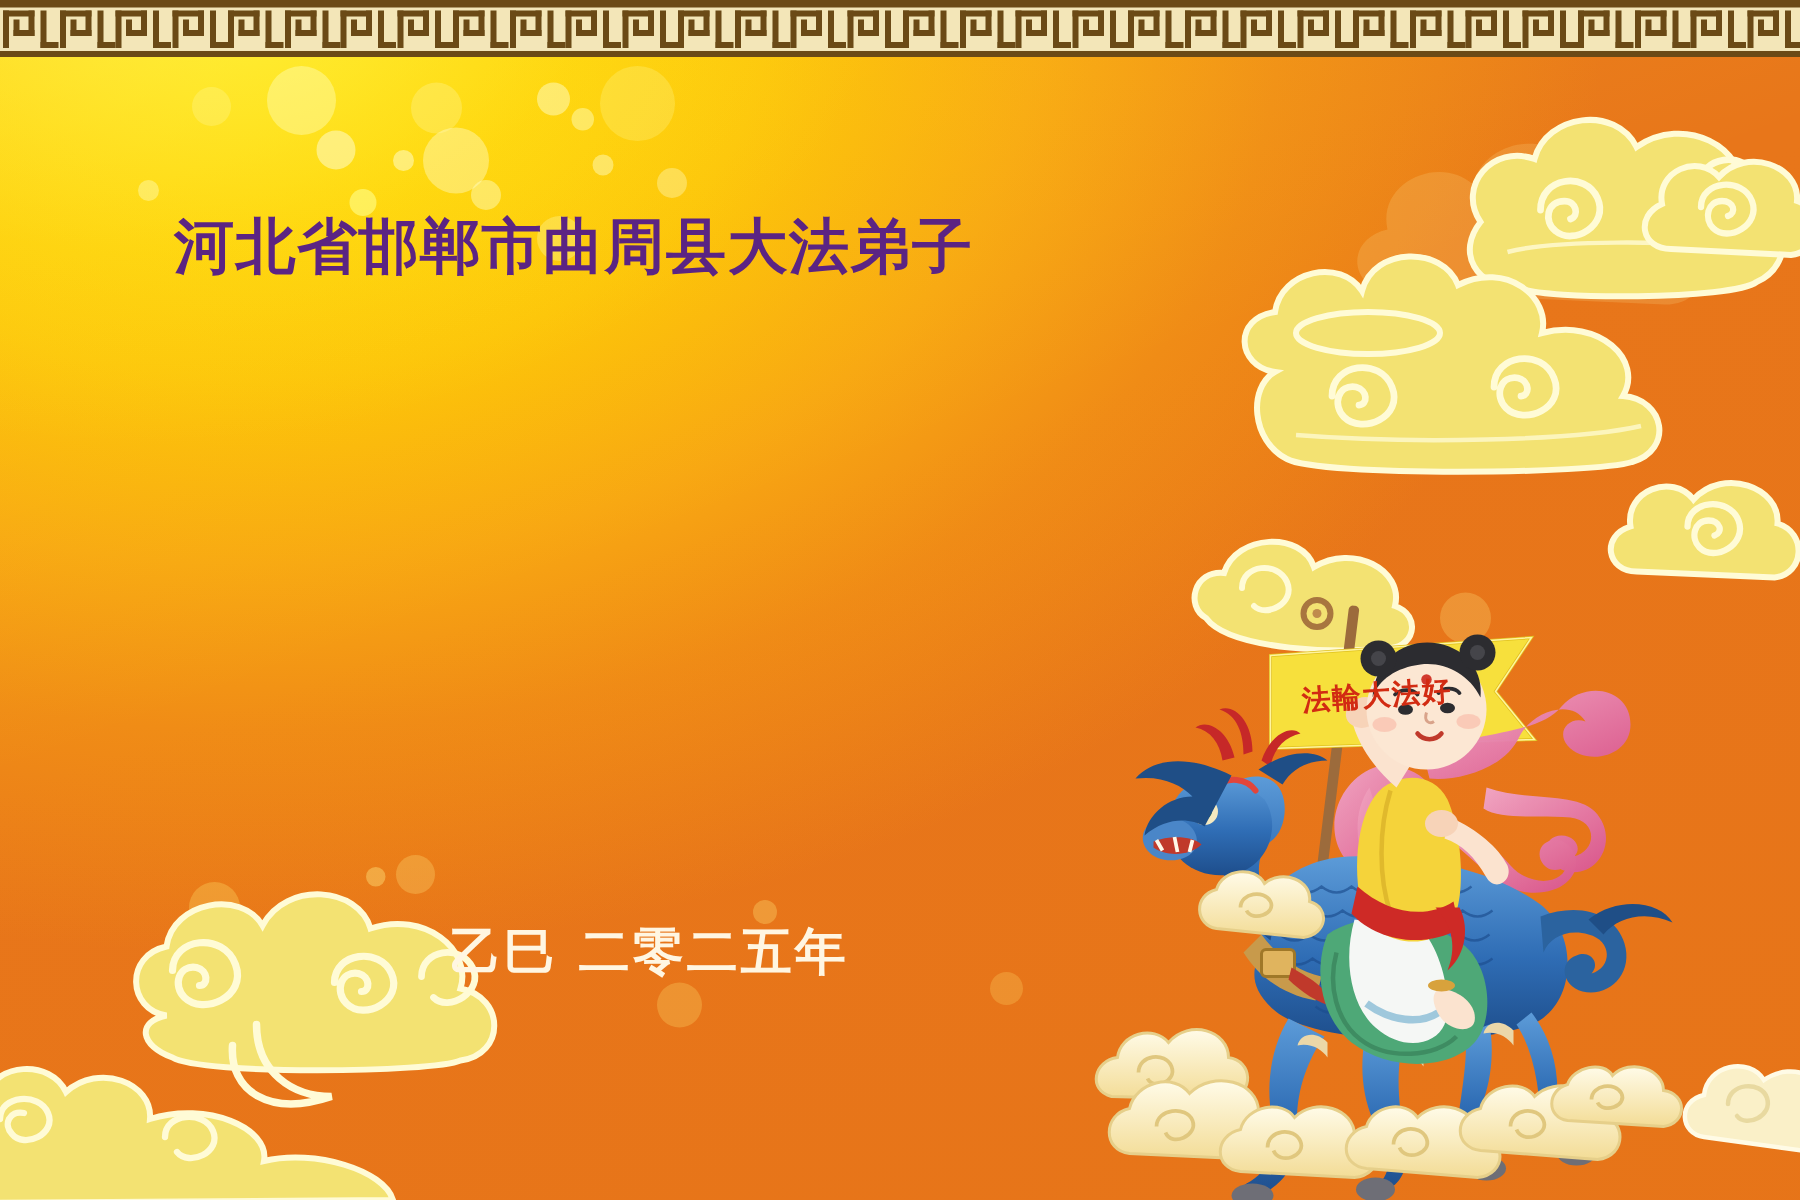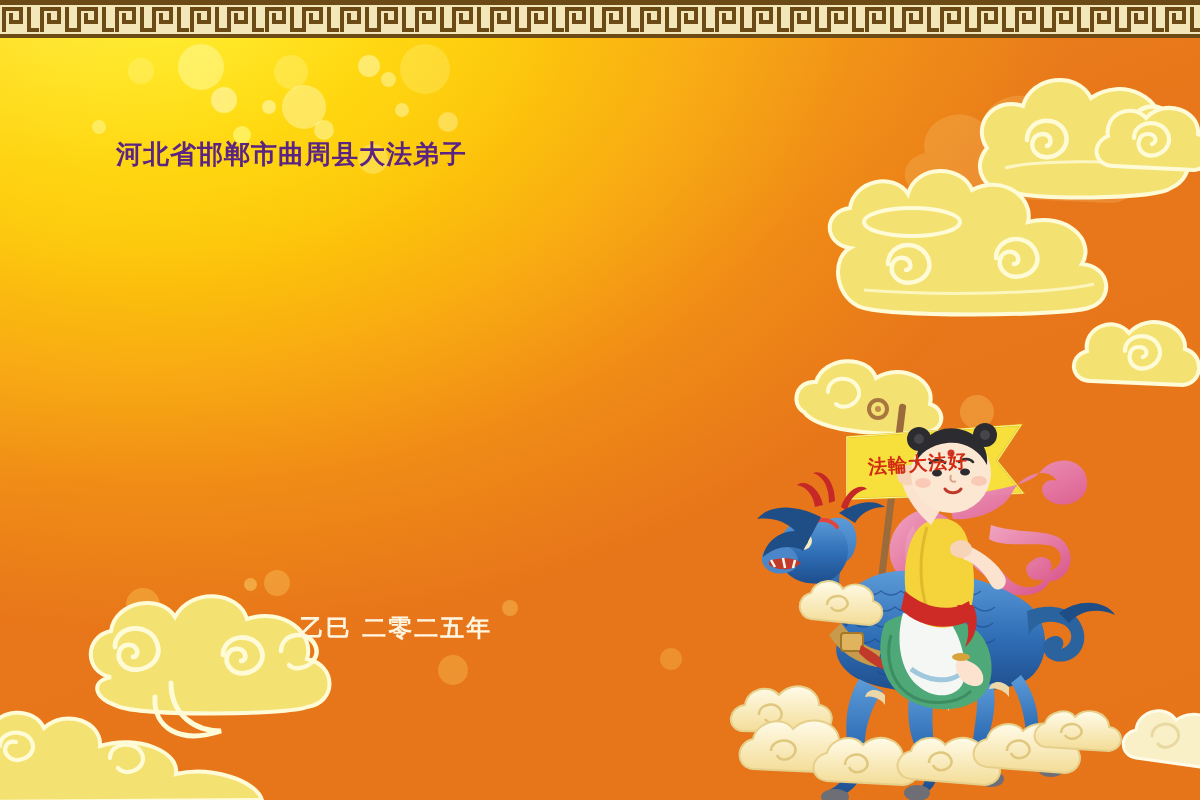--- a/index.html
+++ b/index.html
@@ -61,21 +61,21 @@
 
   
   .cloudwrap { position:absolute; pointer-events:none; }
   .cloudwrap svg { display:block; overflow:visible; }
 
   
   .header-line {
     position:absolute;
     left:116px; top:137px;
     font-family:Liberation Sans, sans-serif;
-    font-size:26px; font-weight:700;
+    font-size:40px; font-weight:700;
     letter-spacing:1px;
     color:#5B2483;
     white-space:nowrap;
     z-index:6;
   }
   .greeting {
     position:absolute;
     left:196px; top:262px;
     z-index:6;
   }
@@ -86,21 +86,21 @@
     white-space:nowrap;
     line-height:1.13;
   }
   .greeting .g1 { font-size:72px; letter-spacing:6px; margin-left:22px; }
   .greeting .g2 { font-size:72px; letter-spacing:6px; margin-left:-80px; }
 
   .date-line {
     position:absolute;
     left:300px; top:612px;
     font-family:"DejaVu Sans", sans-serif;
-    font-size:24px; font-weight:700;
+    font-size:34px; font-weight:700;
     color:#FFF6E2;
     letter-spacing:2px;
     white-space:nowrap;
     z-index:6;
   }
 
   
   .illus { position:absolute; left:735px; top:395px; width:420px; height:405px; z-index:7; }
   .illus svg { display:block; overflow:visible; }
 

